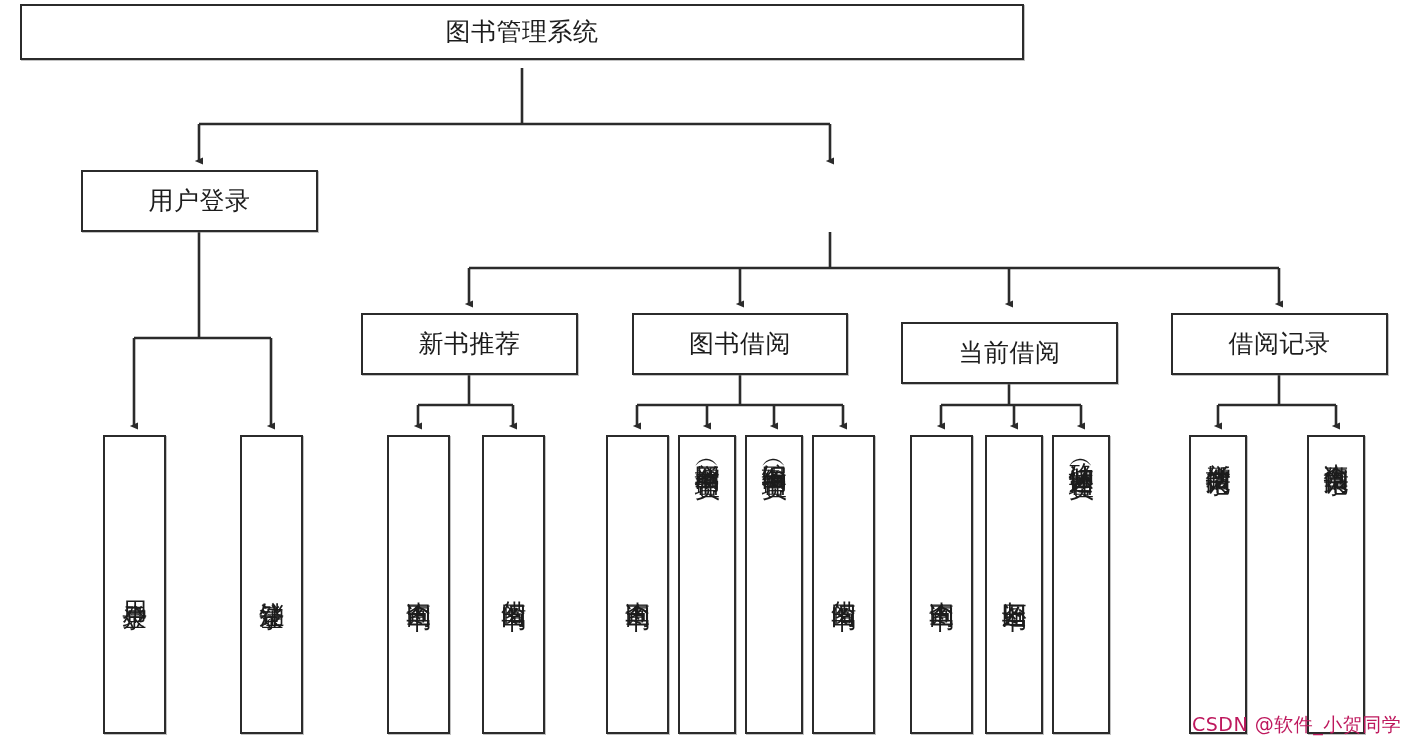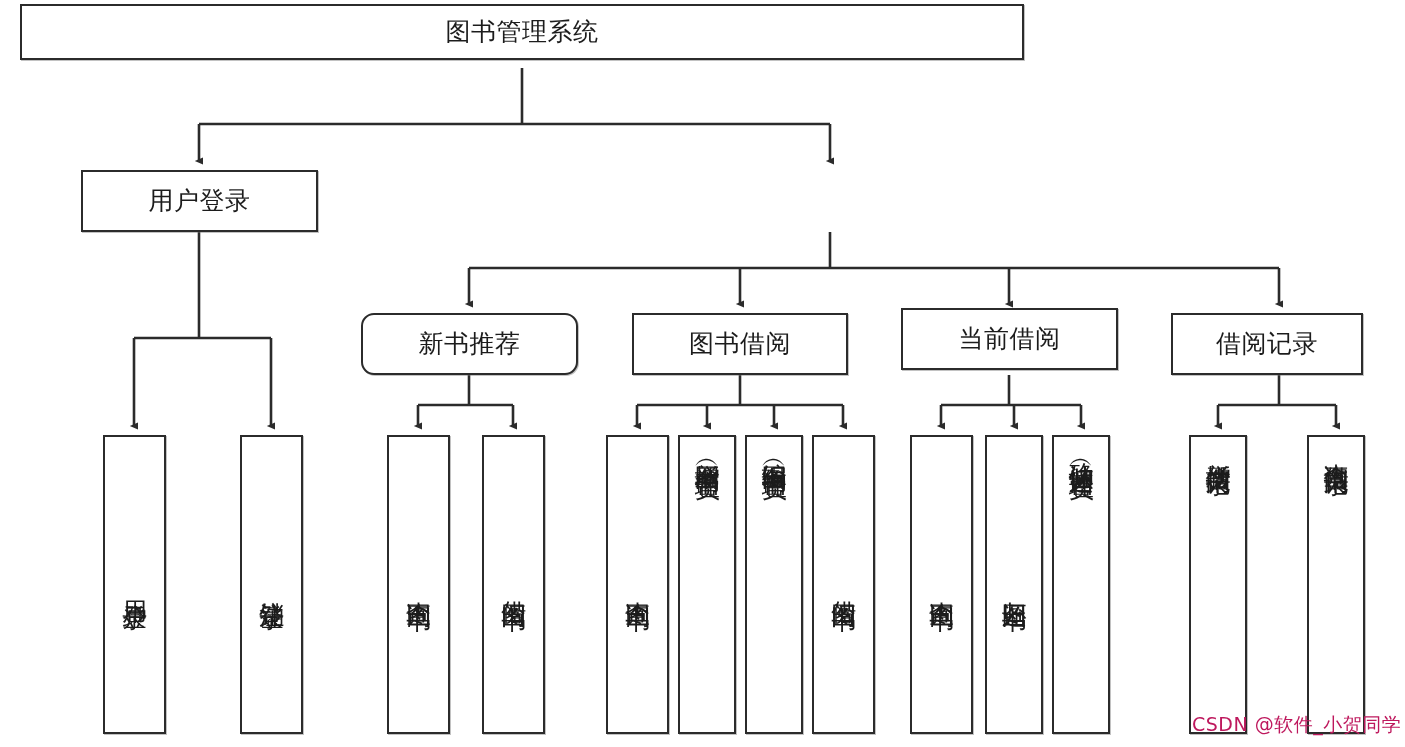--- a/index.html
+++ b/index.html
@@ -142,33 +142,33 @@
 
   <div class="node-box node-root" style="left: 20px; top: 4px; width: 1004px; height: 56px;">
     <span class="node-h">图书管理系统</span>
   </div>
 
   <div class="node-box" style="left: 81px; top: 170px; width: 237px; height: 62px;">
     <span class="node-h">用户登录</span>
   </div>
 
 
-  <div class="node-box" style="left: 361px; top: 313px; width: 217px; height: 62px; border-radius: 13px;">
+  <div class="node-box" style="left: 361px; top: 313px; width: 217px; height: 62px;">
     <span class="node-h">新书推荐</span>
   </div>
 
   <div class="node-box" style="left: 632px; top: 313px; width: 216px; height: 62px;">
     <span class="node-h">图书借阅</span>
   </div>
 
-  <div class="node-box" style="left: 901px; top: 308px; width: 217px; height: 62px;">
+  <div class="node-box" style="left: 901px; top: 322px; width: 217px; height: 62px;">
     <span class="node-h">当前借阅</span>
   </div>
 
-  <div class="node-box" style="left: 1171px; top: 313px; width: 192px; height: 62px;">
+  <div class="node-box" style="left: 1171px; top: 313px; width: 217px; height: 62px;">
     <span class="node-h">借阅记录</span>
   </div>
 
   <div id="leaf-layer">
       <div class="node-box leaf-box center-text" style="left: 103px; top: 435px; width: 63px; height: 299px;">
         <span class="node-v">用户登录</span>
       </div>
       <div class="node-box leaf-box center-text" style="left: 240px; top: 435px; width: 63px; height: 299px;">
         <span class="node-v">注销登录</span>
       </div>

